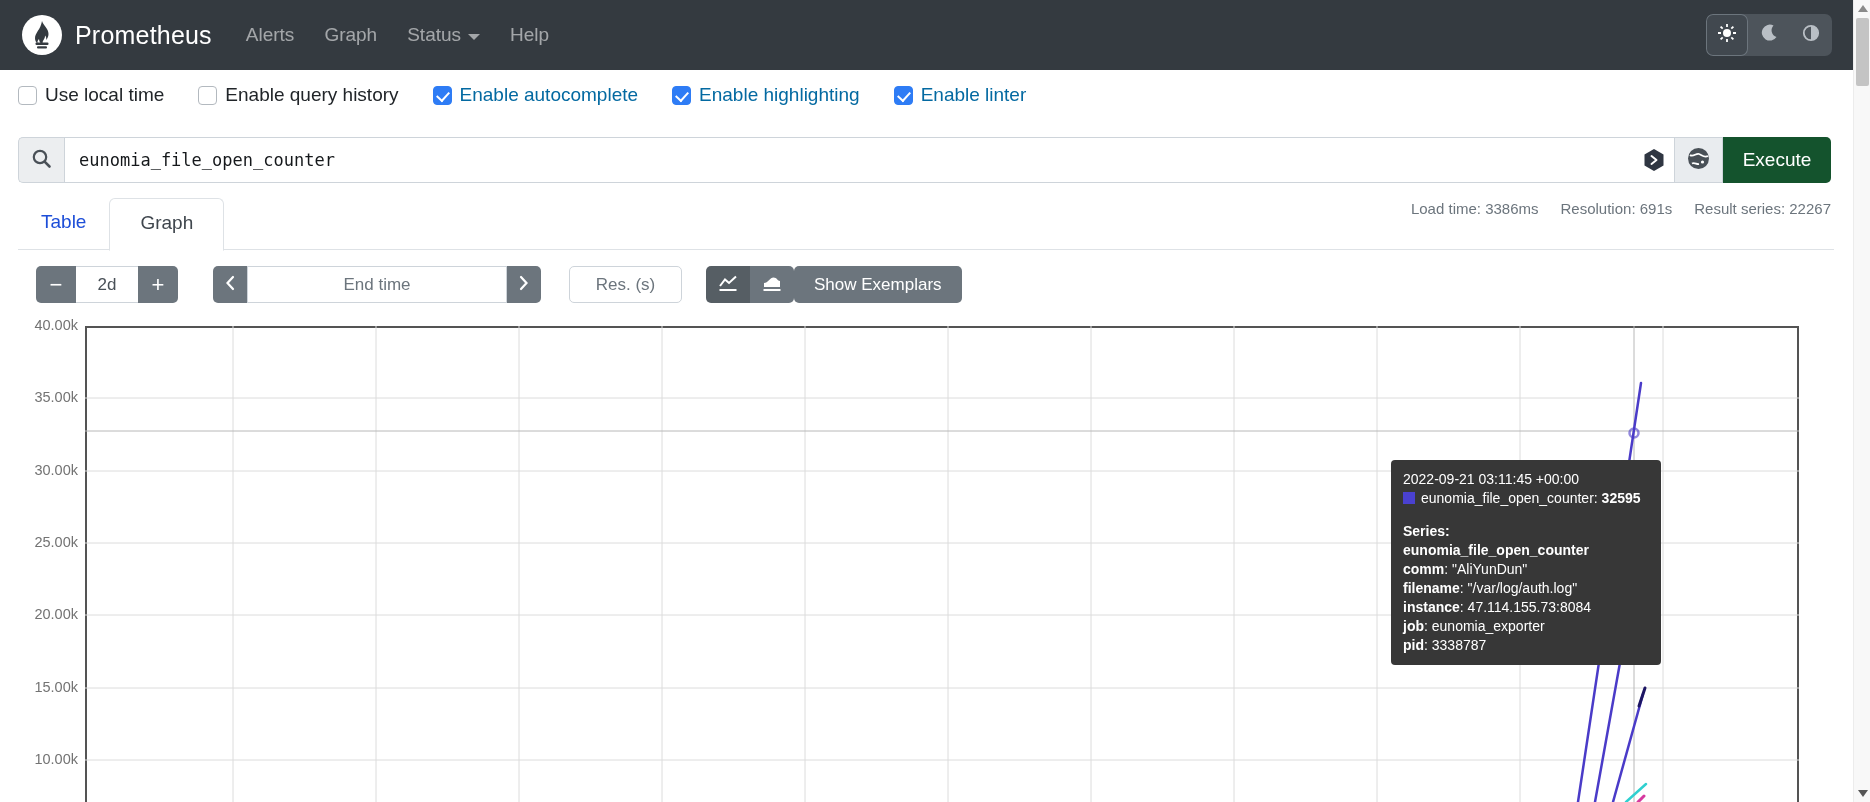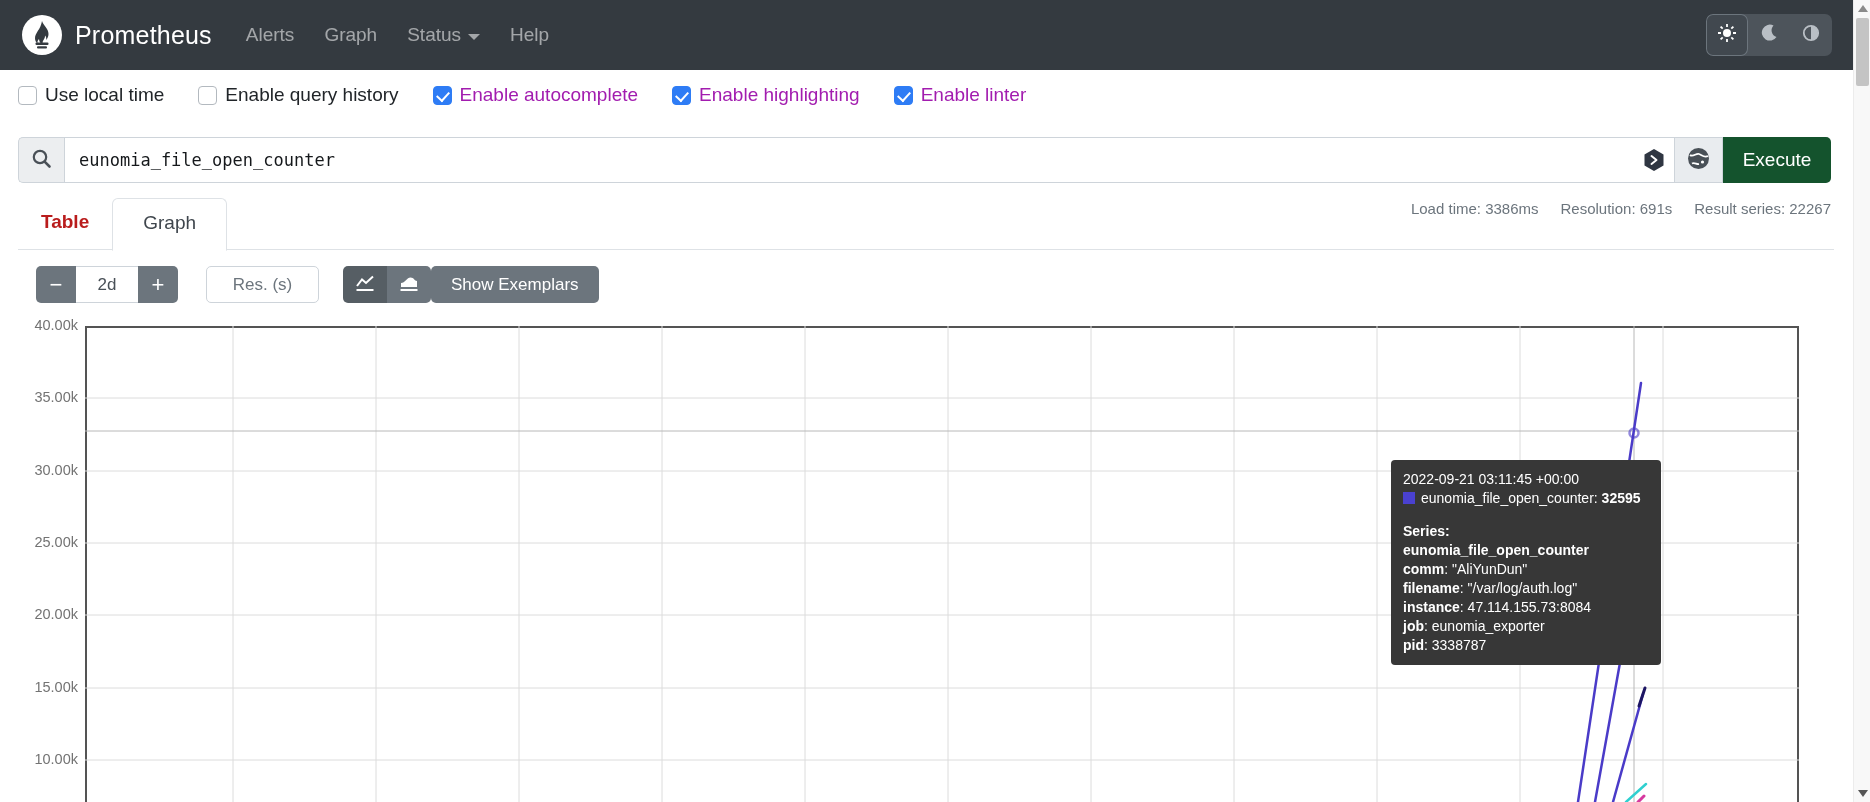--- a/index.html
+++ b/index.html
@@ -22,42 +22,42 @@
   .theme-btn.active { background:#41484f; box-shadow:inset 0 0 0 1px #6c757d; border-radius:7px; }
 
   
   .options { position:absolute; left:18px; top:84px; display:flex; gap:34px; align-items:center; }
   .opt { display:flex; align-items:center; gap:8px; cursor:pointer; }
   .cb { width:19px; height:19px; border:1.5px solid #b3b9bf; border-radius:4px; background:#fff; position:relative; }
   .opt.on .cb { background:#2e7cf5; border-color:#2e7cf5; }
   .opt.on .cb::after { content:""; position:absolute; left:5px; top:2px; width:6px; height:10px;
                        border:solid #fff; border-width:0 2.5px 2.5px 0; transform:rotate(42deg); }
   .cb-label { font-size:19px; color:#212529; }
-  .opt.on .cb-label { color:#a21caf; }
+  .opt.on .cb-label { color:#0369a1; }
 
   
   .query-row { position:absolute; left:18px; top:137px; width:1813px; height:46px; display:flex; }
   .q-addon { width:46px; background:#eceef0; border:1px solid #ced4da; border-right:none;
              border-radius:5px 0 0 5px; display:flex; align-items:center; justify-content:center; }
   .q-input-wrap { flex:1; position:relative; }
   .q-input { width:100%; height:46px; border:1px solid #ced4da; border-radius:0; padding:0 40px 0 14px;
              font-family:"DejaVu Sans Mono", monospace; font-size:17px; color:#15181b; outline:none; }
   .q-tree { position:absolute; right:10px; top:11px; cursor:pointer; }
   .q-globe { width:48px; background:#e9ecef; border:1px solid #ced4da; border-left:none;
              display:flex; align-items:center; justify-content:center; cursor:pointer; }
   .q-exec { width:108px; background:#14532d; color:#fff; font-size:19px; border:none;
             border-radius:0 5px 5px 0; cursor:pointer; font-family:inherit; }
 
   
   .stats { position:absolute; top:200px; right:39px; display:flex; gap:22px;
            font-size:15px; color:#6c757d; }
   .tab-underline { position:absolute; left:18px; top:249px; width:1816px; height:1px; background:#dee2e6; }
   .tabs { position:absolute; left:18px; top:198px; height:52px; display:flex; }
   .tab { font-size:19px; padding:13px 23px; cursor:pointer; }
-  .tab.inactive { color:#b91c1c;font-weight:bold; }
+  .tab.inactive { color:#1d4ed8; }
   .tab.active { color:#3f464d; background:#fff; border:1px solid #dee2e6; border-bottom:1px solid #fff;
                 border-radius:6px 6px 0 0; padding:13px 30px; position:relative; z-index:2; height:53px; }
 
   
   .controls { position:absolute; left:36px; top:266px; display:flex; align-items:center; }
   .btn { height:37px; background:#6c757d; color:#fff; border:none; cursor:pointer;
          display:flex; align-items:center; justify-content:center; font-family:inherit; }
   .ctl-input { height:37px; border:1px solid #ced4da; text-align:center; font-size:17px;
                color:#495057; outline:none; font-family:inherit; }
   .ctl-input::placeholder { color:#6c757d; }
@@ -230,20 +230,33 @@
 <div class="tabs">
   <div class="tab inactive">Table</div>
   <div class="tab active">Graph</div>
 </div>
 
 <div class="controls">
   <div class="grp">
     <button class="btn minus r-l">−</button>
     <input class="ctl-input dur" value="2d" style="">
     <button class="btn plus r-r">+</button>
+  </div>
+  <div class="grp" style="margin-left:35px;">
+    <button class="btn chev r-l">
+      <span><svg width="12" height="16" viewBox="0 0 12 16">
+            <path d="M9 2 L3.5 8 L9 14" fill="none" stroke="#fff" stroke-width="2.2" stroke-linecap="round"></path>
+          </svg></span>
+    </button>
+    <input class="ctl-input endtime" placeholder="End time" style="">
+    <button class="btn chev r-r">
+      <span><svg width="12" height="16" viewBox="0 0 12 16">
+            <path d="M3 2 L8.5 8 L3 14" fill="none" stroke="#fff" stroke-width="2.2" stroke-linecap="round"></path>
+          </svg></span>
+    </button>
   </div>
   <input class="ctl-input res r-a" placeholder="Res. (s)" style="">
   <div class="grp toggles">
     <button class="btn tgl active r-l">
       <span><svg width="20" height="17" viewBox="0 0 20 17">
             <polyline points="2,11 7,4.5 11,8 18,1.5" fill="none" stroke="#fff" stroke-width="2"></polyline>
             <line x1="1.5" y1="15" x2="18.5" y2="15" stroke="#fff" stroke-width="2"></line>
           </svg></span>
     </button>
     <button class="btn tgl r-r">

